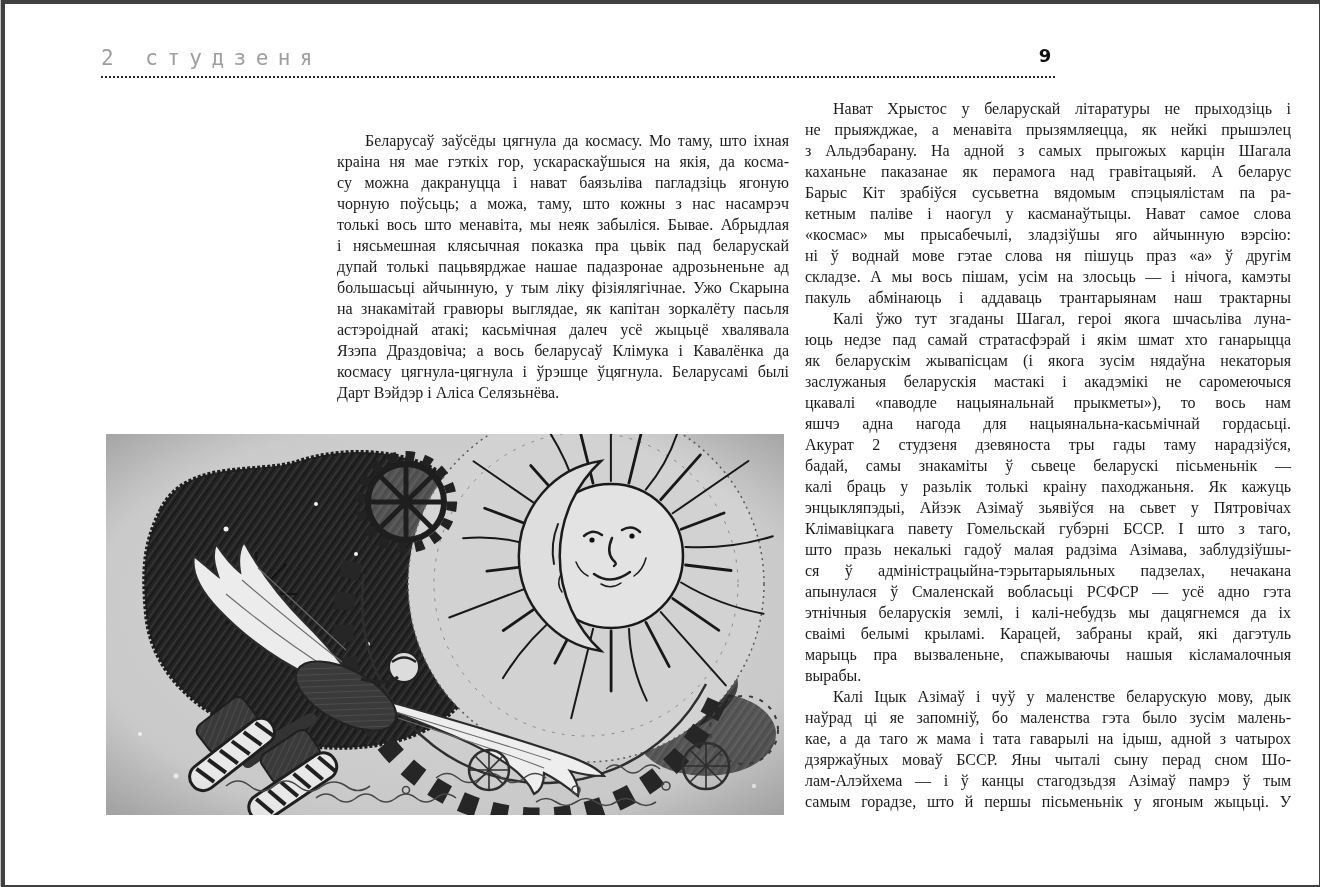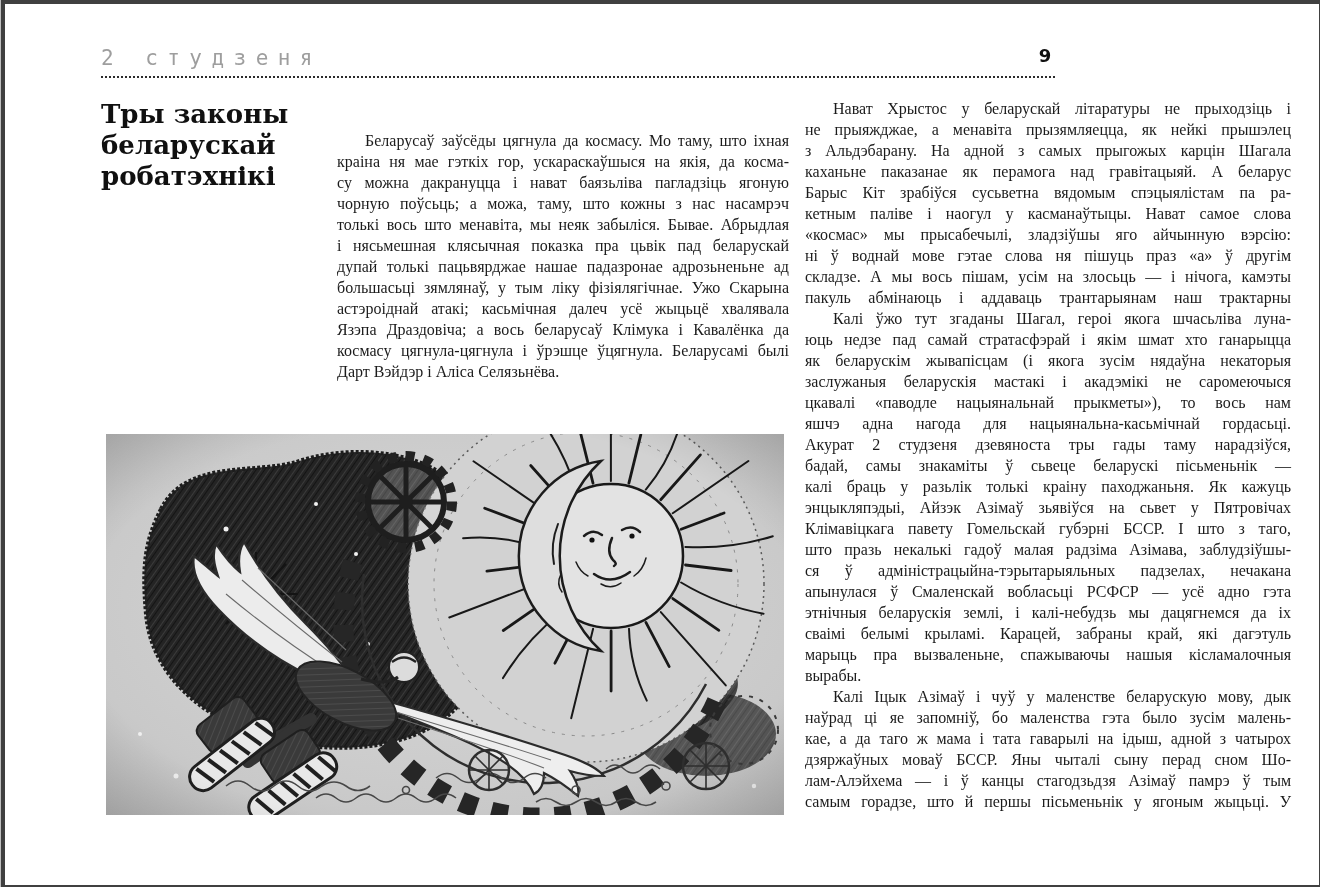--- a/index.html
+++ b/index.html
@@ -29,36 +29,32 @@
 </head>
 <body>
 
 <div class="page">
 
   <div class="date-head">2 студзеня</div>
   <div class="dotline"></div>
   <div class="pagenum">9</div>
 
   <div class="left-col">
-    <div class="doc-title">
-        <div>Тры законы</div>
-        <div>беларускай</div>
-        <div>робатэхнікі</div>
-      </div>
   </div>
 
   <div class="mid-col">
       <div class="line indent">Беларусаў заўсёды цягнула да космасу. Мо таму, што іхная</div>
       <div class="line">краіна ня мае гэткіх гор, ускараскаўшыся на якія, да косма-</div>
       <div class="line">су можна дакрануцца і нават баязьліва пагладзіць ягоную</div>
       <div class="line">чорную поўсьць; а можа, таму, што кожны з нас насамрэч</div>
       <div class="line">толькі вось што менавіта, мы неяк забыліся. Бывае. Абрыдлая</div>
       <div class="line">і нясьмешная клясычная показка пра цьвік пад беларускай</div>
       <div class="line">дупай толькі пацьвярджае нашае падазронае адрозьненьне ад</div>
-      <div class="line">большасьці зямлянаў, у тым ліку фізіялягічнае. Ужо Скарына</div>
+      <div class="line">большасьці айчынную, у тым ліку фізіялягічнае. Ужо Скарына</div>
+      <div class="line">на знакамітай гравюры выглядае, як капітан зоркалёту пасьля</div>
       <div class="line">астэроіднай атакі; касьмічная далеч усё жыцьцё хвалявала</div>
       <div class="line">Язэпа Драздовіча; а вось беларусаў Клімука і Кавалёнка да</div>
       <div class="line">космасу цягнула-цягнула і ўрэшце ўцягнула. Беларусамі былі</div>
       <div class="line para-end">Дарт Вэйдэр і Аліса Селязьнёва.</div>
     </div>
 
   <div class="right-col">
       <div class="line indent">Нават Хрыстос у беларускай літаратуры не прыходзіць і</div>
       <div class="line">не прыяжджае, а менавіта прызямляецца, як нейкі прышэлец</div>
       <div class="line">з Альдэбарану. На адной з самых прыгожых карцін Шагала</div>

